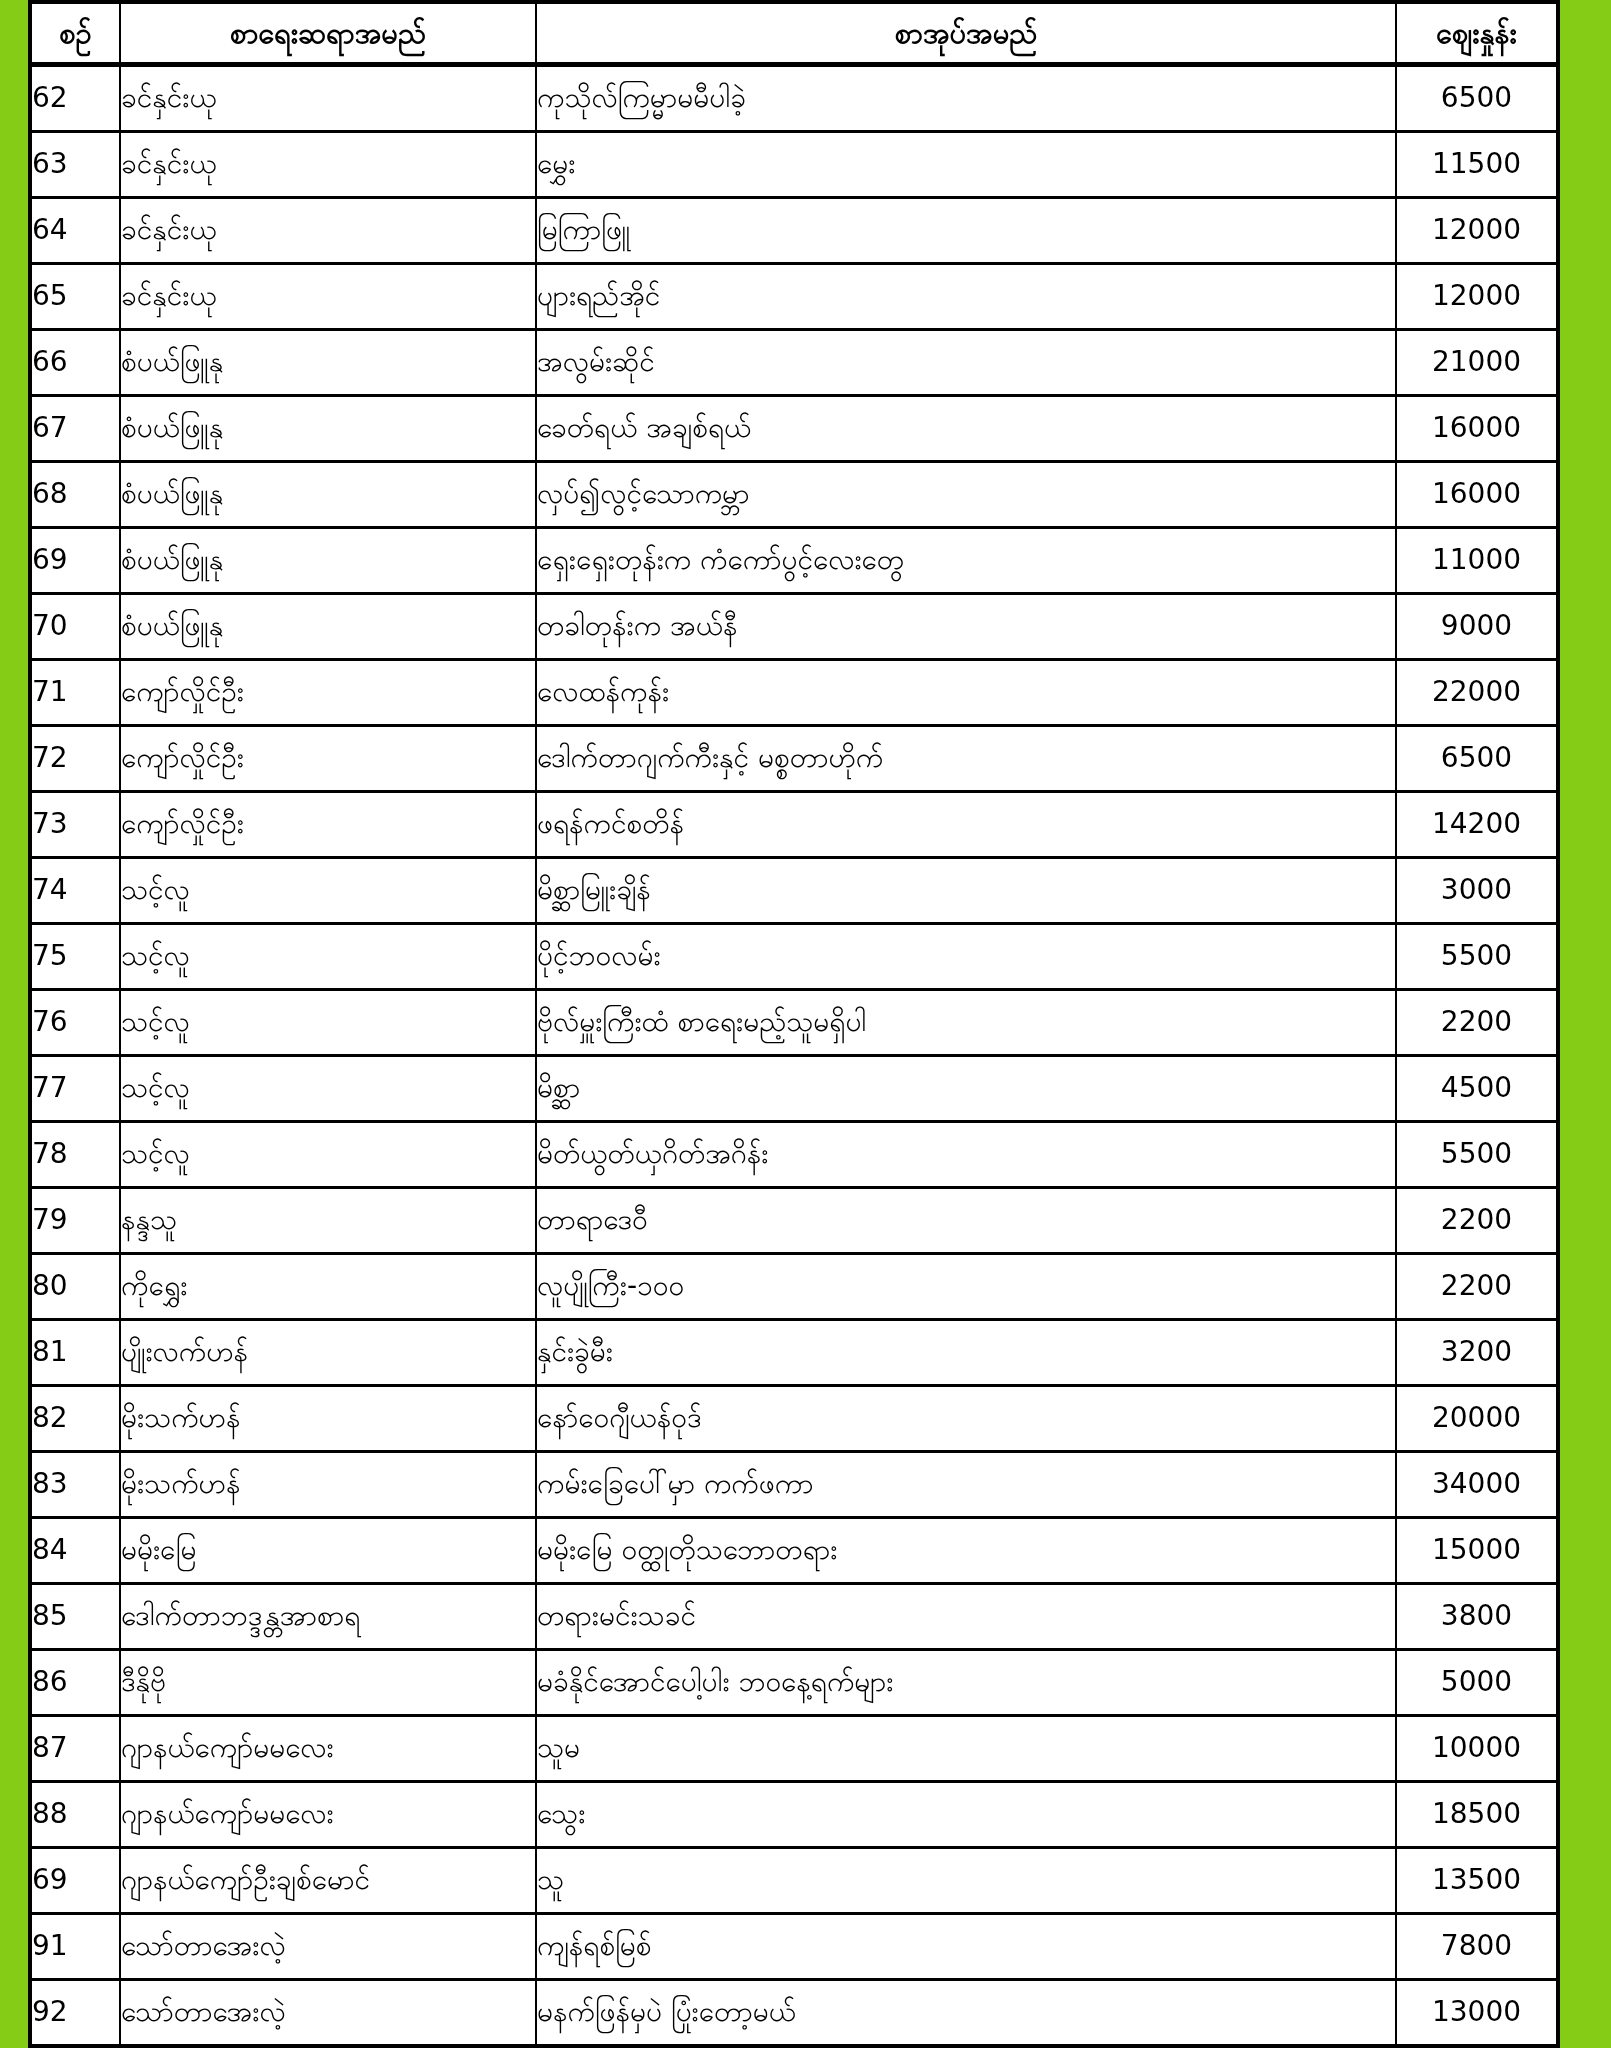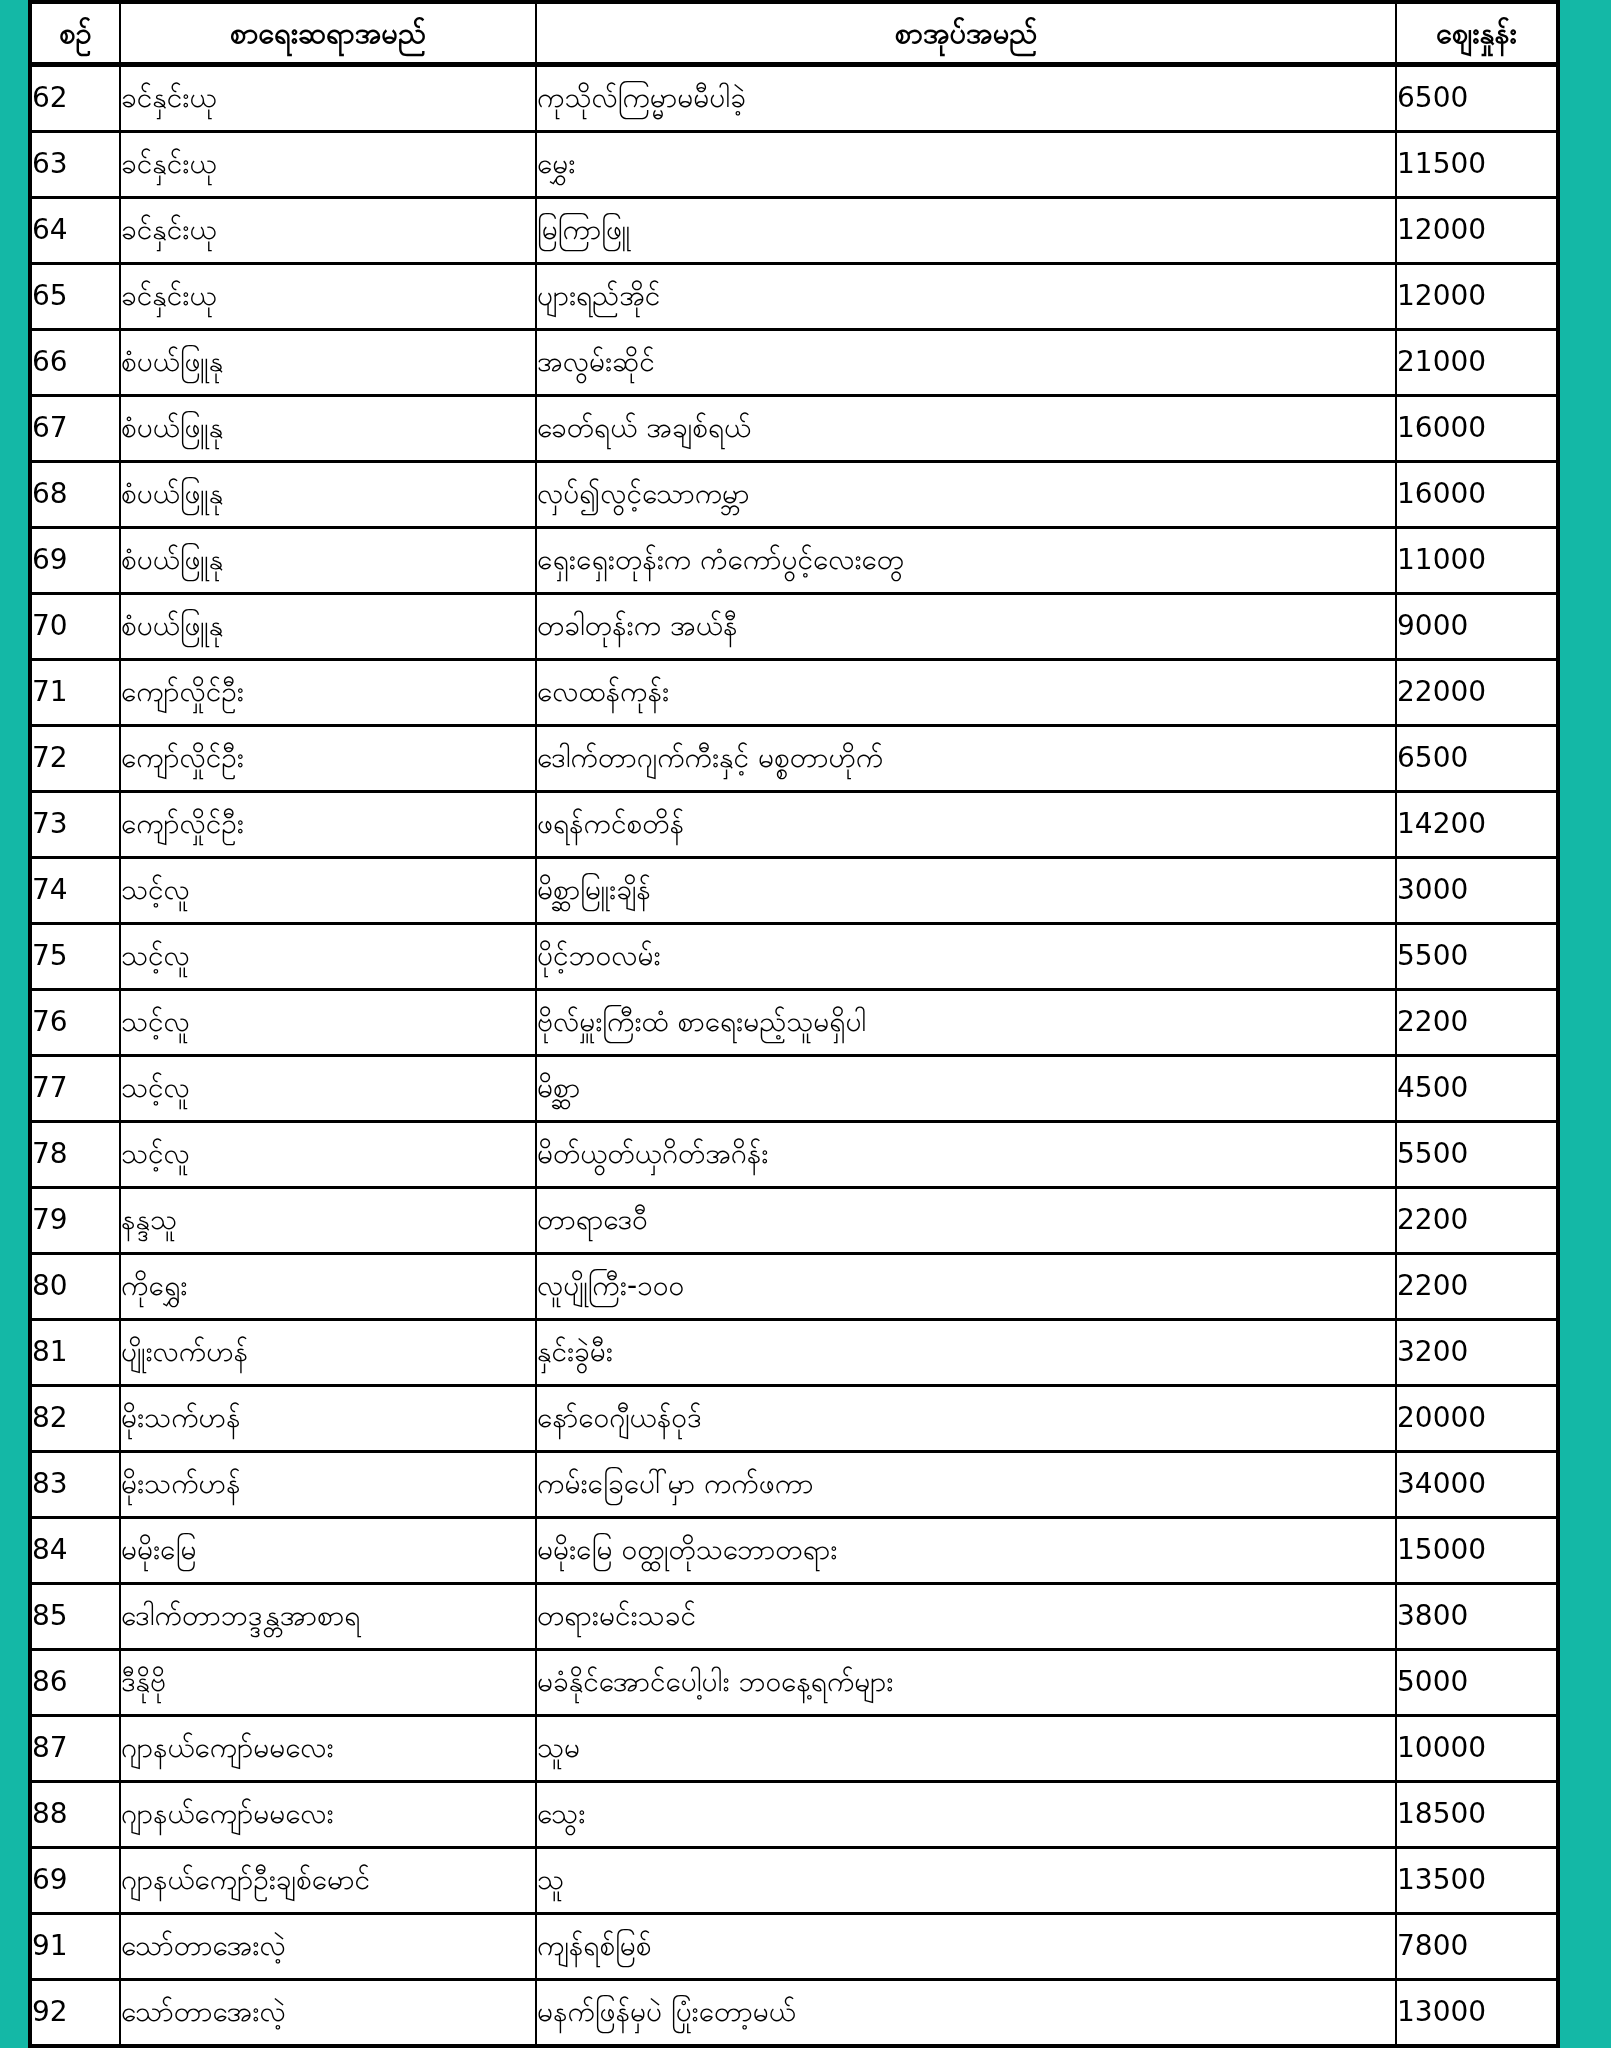--- a/index.html
+++ b/index.html
@@ -9,21 +9,21 @@
     width: 1611px;
     height: 2048px;
     overflow: hidden;
     font-family: "DejaVu Sans", sans-serif;
     color: #000000;
   }
   .page {
     width: 1611px;
     height: 2048px;
     overflow: hidden;
-    background: #14b8a6;
+    background: #84cc16;
   }
   table.price-table {
     border-collapse: collapse;
     table-layout: fixed;
     margin-left: 28px;
     margin-top: 0px;
     width: 1528px;
     background: #ffffff;
   }
   table.price-table, table.price-table td, table.price-table th {
@@ -56,21 +56,21 @@
   }
   td.c-no {
     text-align: left;
     font-size: 30px;
   }
   td.c-author, td.c-book {
     text-align: left;
     padding-left: 9px;
   }
   td.c-price {
-    text-align: left;
+    text-align: center;
     padding-right: 12px;
     font-size: 30px;
   }
 </style>
 </head>
 <body>
 
 <div class="page">
   <table class="price-table">
     <colgroup>

